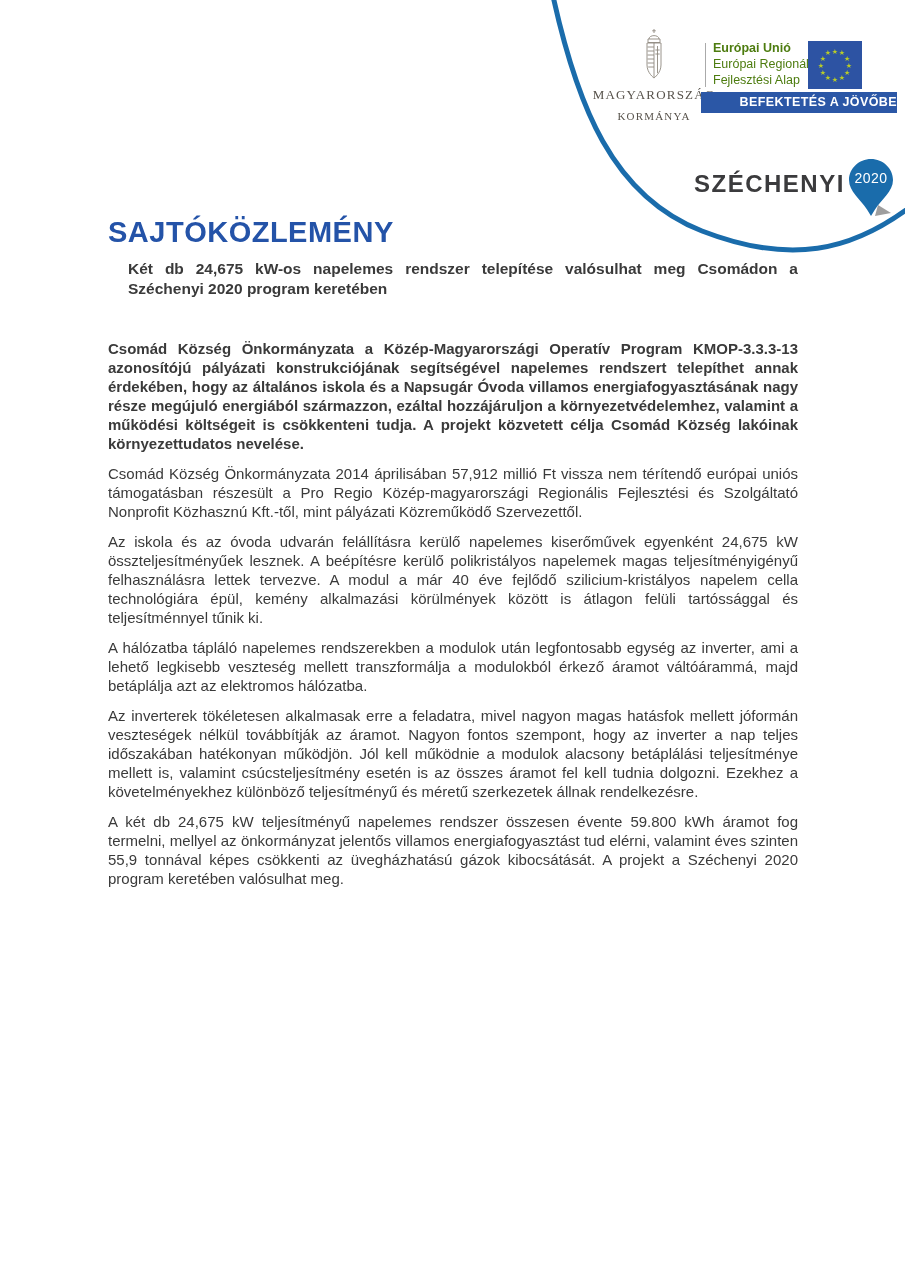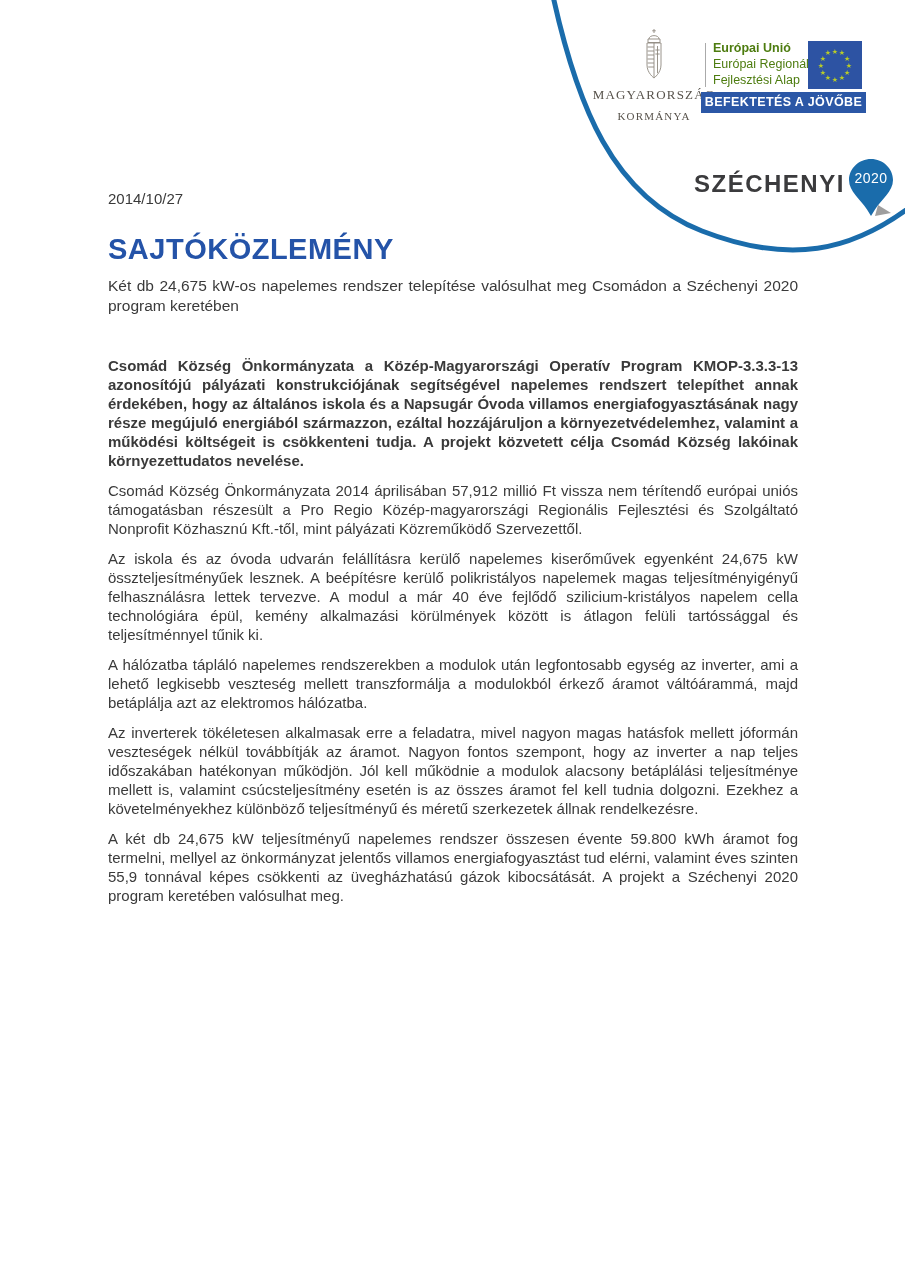--- a/index.html
+++ b/index.html
@@ -24,45 +24,45 @@
   .gov-coa { display: block; margin: 0 auto; }
   .gov-name1 { font-size: 13px; letter-spacing: 1.2px; margin-top: 3px; white-space: nowrap; }
   .gov-name2 { font-size: 11px; letter-spacing: 1.2px; margin-top: 7px; }
 
   .eu-sep { position: absolute; left: 705px; top: 43px; width: 1px; height: 44px; background: #aaa; }
   .eu-text { position: absolute; left: 713px; top: 40px; font-size: 12.5px; color: #4d7c0f; line-height: 16px; white-space: nowrap; }
   .eu-text .b { font-weight: bold; }
   .eu-flag { position: absolute; left: 808px; top: 41px; }
 
   .banner {
-    position: absolute; left: 701px; top: 92px; width: 165px; height: 21px;
+    position: absolute; left: 701px; top: 92px; width: 196px; height: 21px;
     background: var(--banner-blue, #2b57a6);
     color: #fff; font-weight: bold; font-size: 12.5px;
-    text-align: center; line-height: 21px; letter-spacing: 0.4px; white-space: nowrap;
+    text-align: right; line-height: 21px; letter-spacing: 0.4px; white-space: nowrap;
   }
 
   .szechenyi { position: absolute; left: 694px; top: 158px; white-space: nowrap; }
   .sz-text {
     display: inline-block; vertical-align: top; margin-top: 12px;
     font-size: 24px; font-weight: bold; color: #3b3b3d; letter-spacing: 1.5px;
   }
   .sz-pin { display: inline-block; vertical-align: top; margin-left: 3px; }
 
   
   .content { position: absolute; left: 108px; top: 190px; width: 690px; }
   .doc-date { font-size: 15px; }
   .doc-org { font-size: 15px; font-weight: bold; margin-top: 12px; }
   .doc-title {
     margin: 26px 0 0 0; font-size: 29px; font-weight: bold;
     color: var(--title-blue, #2453a8); letter-spacing: 0.5px;
   }
   .doc-headline { margin-top: 15px; font-size: 16px; font-weight: bold; letter-spacing: -0.3px; }
   .doc-lead {
-    margin-top: 10px; font-size: 15.5px; font-weight: normal;
-    line-height: 20px; text-align: justify;
+    margin-top: 10px; font-size: 15.5px; font-weight: bold;
+    line-height: 20px; text-align: justify; margin-left: 20px;
   }
   p.body { margin: 11px 0 0 0; font-size: 15px; line-height: 19px; text-align: justify; }
   p.body.first { margin-top: 40px; font-weight: bold; }
 </style>
 </head>
 <body>
 
 <div class="page">
 
   <svg class="arc-svg" width="905" height="270" viewBox="0 0 905 270" aria-hidden="true">
@@ -120,21 +120,20 @@
 
   <div class="szechenyi">
     <span class="sz-text">SZÉCHENYI</span><svg class="sz-pin" width="46" height="62" viewBox="0 0 46 62" aria-hidden="true">
       <polygon points="30,47 43,55 27,58" fill="#9e9e9e"></polygon>
       <path d="M23 1 C35 1 45 10.5 45 22 C45 33.5 33.5 41.5 27 51.5 L23 58 L19 51.5 C12.5 41.5 1 33.5 1 22 C1 10.5 11 1 23 1 Z" style="fill: var(--brand-blue,#1a6cab);"></path>
       <text x="23" y="25" text-anchor="middle" fill="#ffffff" font-size="14" font-family="Liberation Sans, sans-serif" letter-spacing="0.5">2020</text>
     </svg>
   </div>
 
   <div class="content">
-    <div class="doc-date">2014/10/27</div>
     <h1 class="doc-title">SAJTÓKÖZLEMÉNY</h1>
     <div class="doc-lead">Két db 24,675 kW-os napelemes rendszer telepítése valósulhat meg Csomádon a Széchenyi 2020 program keretében</div>
     <p class="body first">Csomád Község Önkormányzata a Közép-Magyarországi Operatív Program KMOP-3.3.3-13 azonosítójú pályázati konstrukciójának segítségével napelemes rendszert telepíthet annak érdekében, hogy az általános iskola és a Napsugár Óvoda villamos energiafogyasztásának nagy része megújuló energiából származzon, ezáltal hozzájáruljon a környezetvédelemhez, valamint a működési költségeit is csökkenteni tudja. A projekt közvetett célja Csomád Község lakóinak környezettudatos nevelése.</p>
     <p class="body">Csomád Község Önkormányzata 2014 áprilisában 57,912 millió Ft vissza nem térítendő európai uniós támogatásban részesült a Pro Regio Közép-magyarországi Regionális Fejlesztési és Szolgáltató Nonprofit Közhasznú Kft.-től, mint pályázati Közreműködő Szervezettől.</p>
     <p class="body">Az iskola és az óvoda udvarán felállításra kerülő napelemes kiserőművek egyenként 24,675 kW összteljesítményűek lesznek. A beépítésre kerülő polikristályos napelemek magas teljesítményigényű felhasználásra lettek tervezve. A modul a már 40 éve fejlődő szilicium-kristályos napelem cella technológiára épül, kemény alkalmazási körülmények között is átlagon felüli tartóssággal és teljesítménnyel tűnik ki.</p>
     <p class="body">A hálózatba tápláló napelemes rendszerekben a modulok után legfontosabb egység az inverter, ami a lehető legkisebb veszteség mellett transzformálja a modulokból érkező áramot váltóárammá, majd betáplálja azt az elektromos hálózatba.</p>
     <p class="body">Az inverterek tökéletesen alkalmasak erre a feladatra, mivel nagyon magas hatásfok mellett jóformán veszteségek nélkül továbbítják az áramot. Nagyon fontos szempont, hogy az inverter a nap teljes időszakában hatékonyan működjön. Jól kell működnie a modulok alacsony betáplálási teljesítménye mellett is, valamint csúcsteljesítmény esetén is az összes áramot fel kell tudnia dolgozni. Ezekhez a követelményekhez különböző teljesítményű és méretű szerkezetek állnak rendelkezésre.</p>
     <p class="body">A két db 24,675 kW teljesítményű napelemes rendszer összesen évente 59.800 kWh áramot fog termelni, mellyel az önkormányzat jelentős villamos energiafogyasztást tud elérni, valamint éves szinten 55,9 tonnával képes csökkenti az üvegházhatású gázok kibocsátását. A projekt a Széchenyi 2020 program keretében valósulhat meg.</p>
   </div>
 

